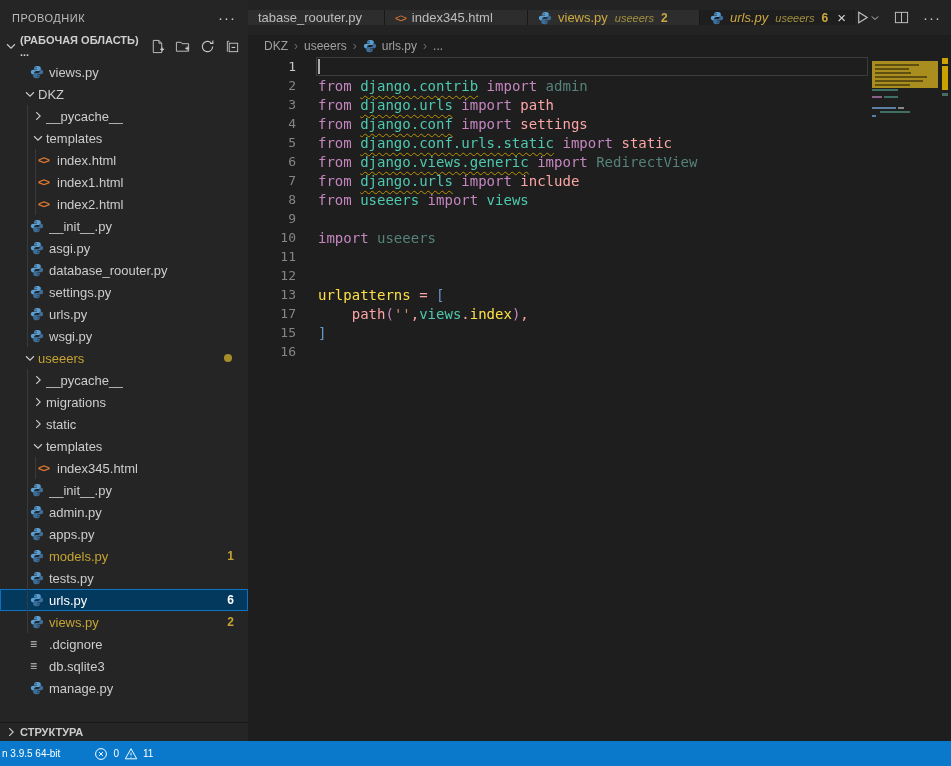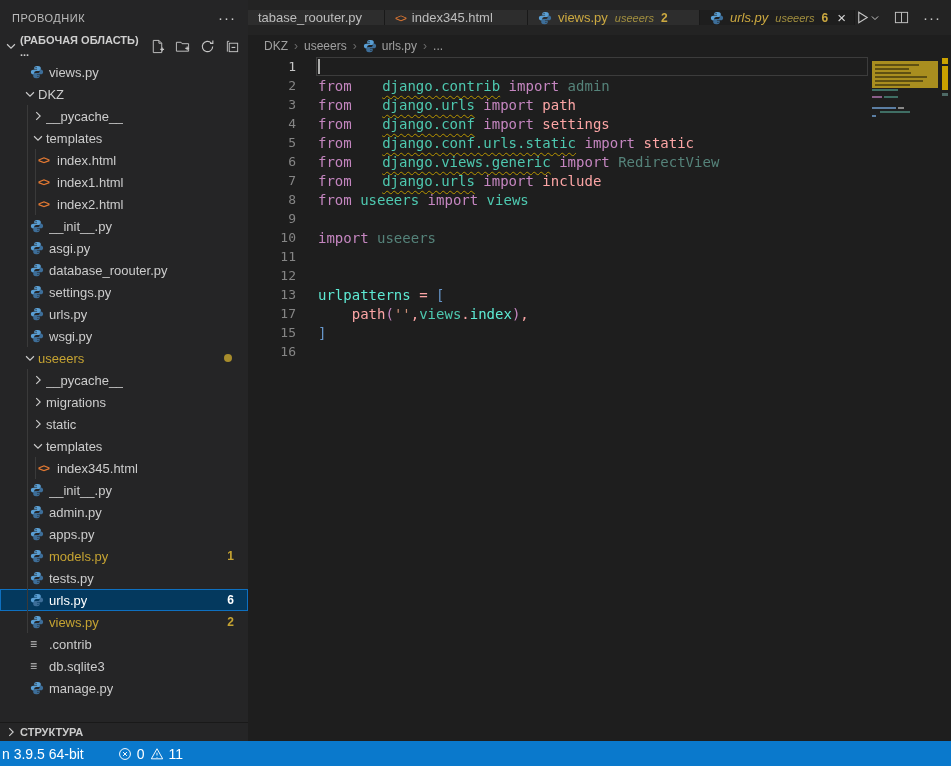--- a/index.html
+++ b/index.html
@@ -65,41 +65,41 @@
   #code { position:relative; font-family:"DejaVu Sans Mono","Liberation Mono",monospace;
     font-size:14px; }
   .cline { position:relative; height:19px; display:flex; align-items:center; white-space:pre; }
   .cline .num { width:48px; text-align:right; color:#858585; font-size:13px; flex:none; }
   .cline .ctext { padding-left:22px; }
   .cline.current .num { color:#c6c6c6; }
   .cur-box { position:absolute; left:68px; top:0; width:552px; height:19px;
     border:1px solid #3c3c3c; }
   .cursor { position:absolute; left:70px; top:2px; width:1.5px; height:15px; background:#aeafad; }
   .tk-k { color:#c586c0; }
-  .tk-m { color:#4ec9b0; text-decoration:underline wavy #b89500; text-decoration-thickness:1px; text-underline-offset:4px;margin-left:22px; }
+  .tk-m { color:#4ec9b0; text-decoration:underline wavy #b89500; text-decoration-thickness:1px; text-underline-offset:4px; }
   .tk-g { color:#4ec9b0; }
   .tk-d { color:#55837a; }
   .tk-t { color:#fca5a5; }
-  .tk-v { color:#5eead4; }
+  .tk-v { color:#fde047; }
   .tk-s { color:#ce9178; }
   .tk-b { color:#6796ca; }
   .tk-p { color:#c586c0; }
 
   
   #minimap { position:absolute; left:624px; top:57px; width:68px; height:110px; cursor:pointer; }
   #minimap .mm-warnblock { position:absolute; left:0; top:4px; width:66px; height:27px; background:#a98e1f; }
   #minimap .mm-dash { position:absolute; height:2px; background:#5f5012; }
   #minimap .mm-seg { position:absolute; height:2px; }
   #ovruler { position:absolute; left:694px; top:57px; width:7px; height:120px; }
   #ovruler .ov-y { position:absolute; left:0; width:6px; background:#c9a100; }
   #ovruler .ov-g { position:absolute; left:0; width:6px; background:#4e6a66; }
 
   
   #statusbar { position:absolute; left:0; top:741px; width:951px; height:25px; background:#0a79cc;
-    display:flex; align-items:center; justify-content:space-between; color:#ffffff; font-size:14px; }
+    display:flex; align-items:center; justify-content:space-between; color:#ffffff; font-size:10px; }
   #statusbar .sb-left, #statusbar .sb-right { display:flex; align-items:center; height:100%; }
   .sb-item { display:flex; align-items:center; gap:4px; padding:0 8px; height:100%; cursor:pointer; }
   .sb-item svg { display:block; }
   #sb-python-version { padding-left:2px; }
   #sb-problems { margin-left:18px; gap:5px; }
 </style>
 </head>
 <body>
 
 <div id="app">
@@ -407,21 +407,21 @@
               <path fill="#5a9fd4" d="M7.9 1C6.1 1 4.9 1.8 4.9 3.2v1.7h3.2v.5H3.7C2.2 5.4 1 6.4 1 8.1c0 1.7 1.1 2.8 2.6 2.8h1.2V9.2c0-1.3 1.1-2.4 2.4-2.4h3.1c1.1 0 2-.9 2-2V3.2C12.3 1.9 10.9 1 9.1 1zm-1 1.4c.4 0 .7.3.7.7s-.3.7-.7.7-.7-.3-.7-.7.3-.7.7-.7z"></path>
               <path fill="#3d6e99" d="M8.1 15c1.8 0 3-.8 3-2.2v-1.7H7.9v-.5h4.4c1.5 0 2.7-1 2.7-2.7 0-1.7-1.1-2.8-2.6-2.8h-1.2v1.7c0 1.3-1.1 2.4-2.4 2.4H5.7c-1.1 0-2 .9-2 2v1.6C3.7 14.1 5.1 15 6.9 15zm1-1.4c-.4 0-.7-.3-.7-.7s.3-.7.7-.7.7.3.7.7-.3.7-.7.7z"></path>
             </svg>
           </span>
           <span class="lbl">views.py</span>
           <span class="badge">2</span>
         </div>
         <div class="trow">
           <span style="width:30px;flex:none"></span>
           <span class="ficon icon-file">≡</span>
-          <span class="lbl">.contrib</span>
+          <span class="lbl">.dcignore</span>
         </div>
         <div class="trow">
           <span style="width:30px;flex:none"></span>
           <span class="ficon icon-file">≡</span>
           <span class="lbl">db.sqlite3</span>
         </div>
         <div class="trow">
           <span style="width:30px;flex:none"></span>
           <span class="ficon">
             <svg width="14" height="14" viewBox="0 0 16 16">

